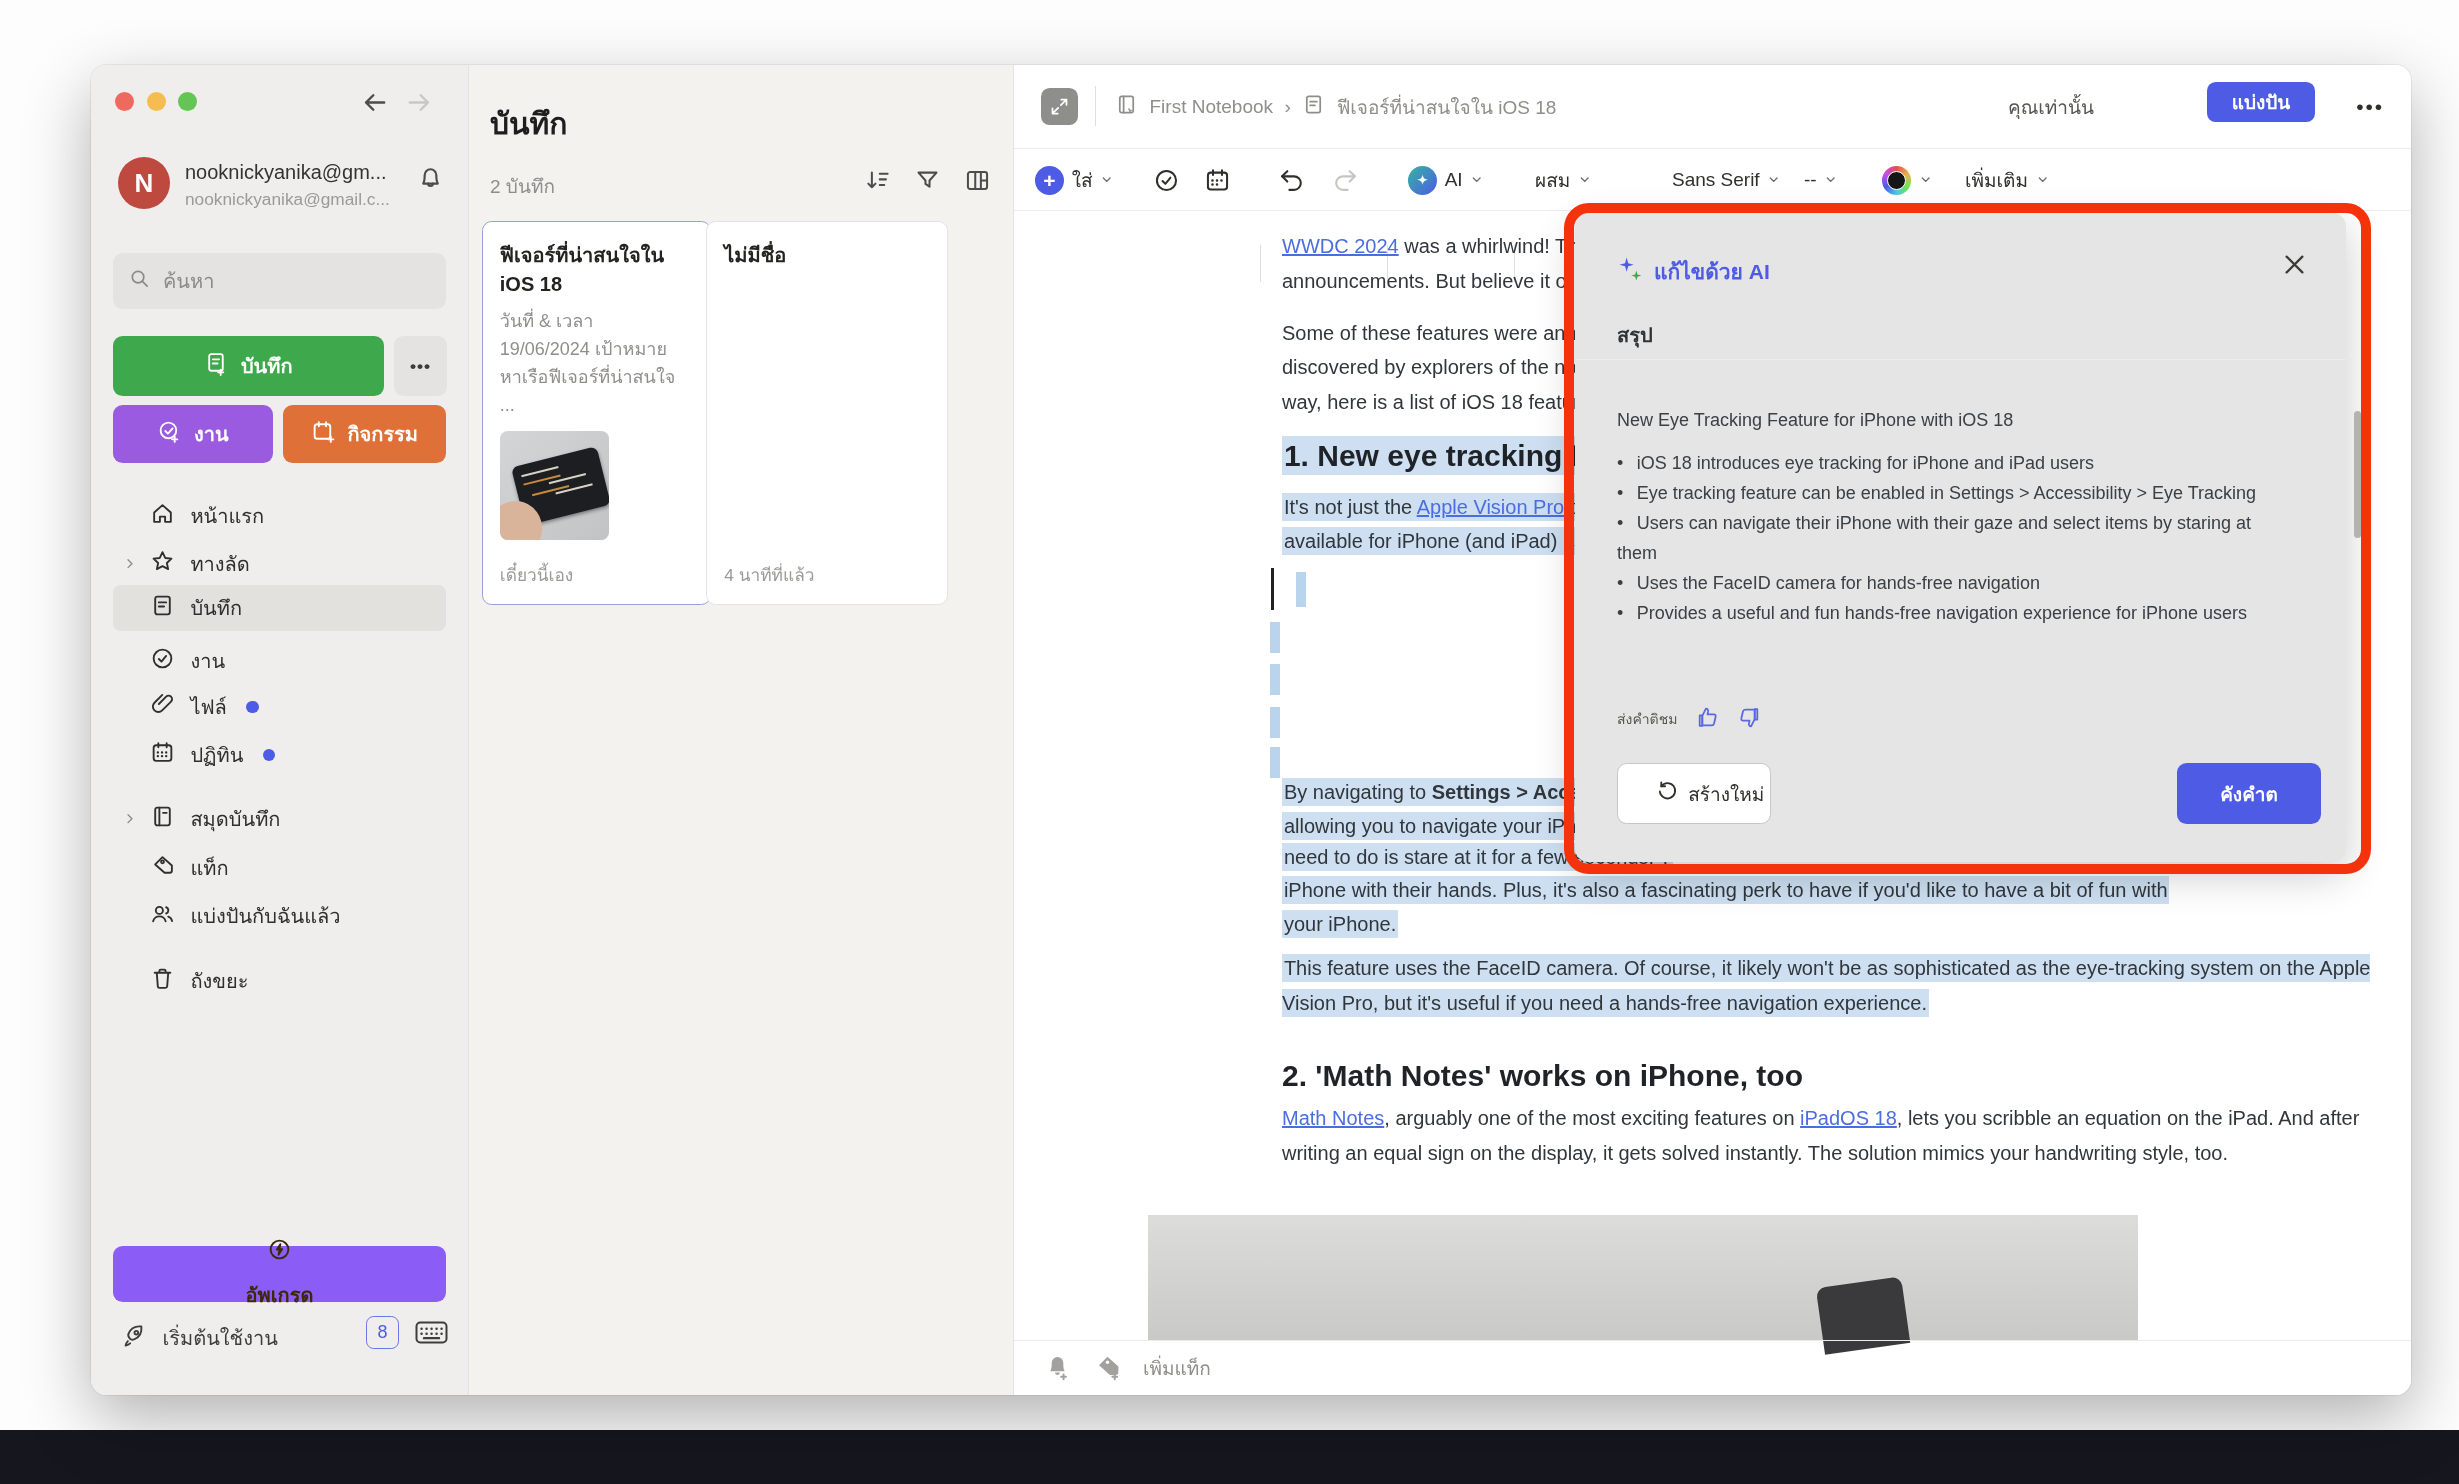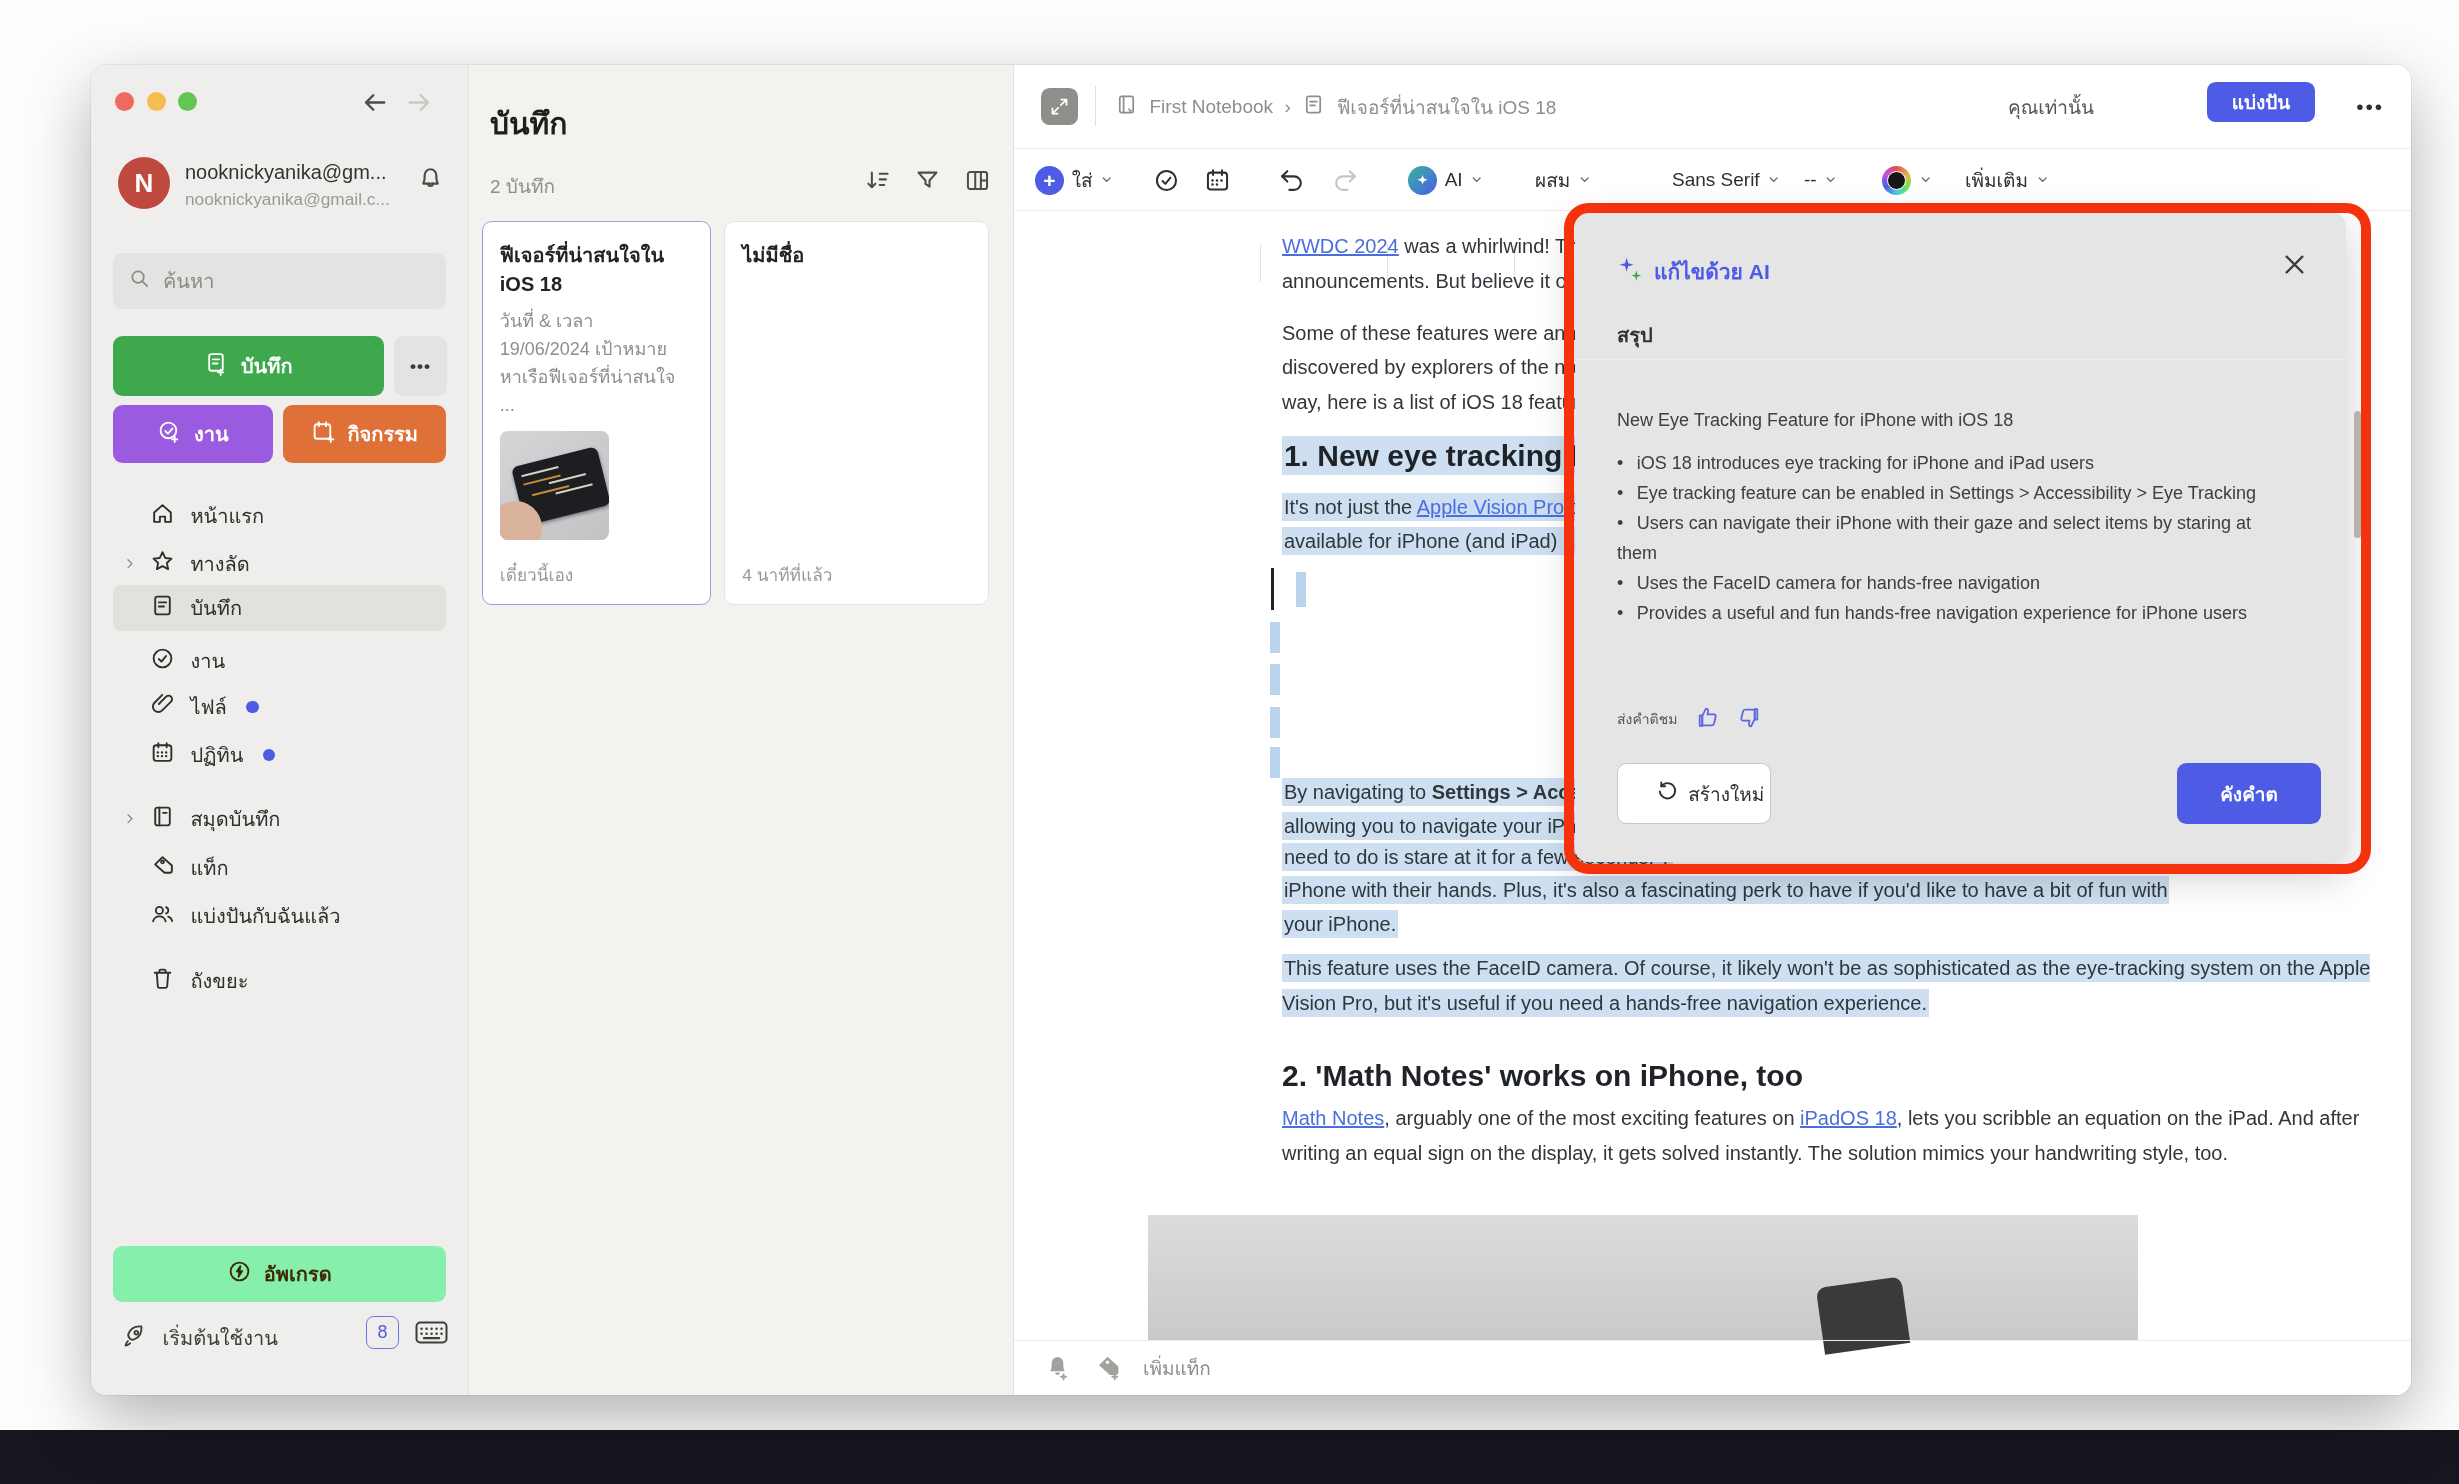--- a/index.html
+++ b/index.html
@@ -15,21 +15,21 @@
   .nav-arrow { position:absolute; top:23px; color:#4c4c4a; }
   .avatar { position:absolute; left:27px; top:92px; width:52px; height:52px; border-radius:50%; background:#be4a3f; color:#fff; display:flex; align-items:center; justify-content:center; font-size:26px; font-weight:bold; }
   .acct-name { position:absolute; left:94px; top:96px; font-size:20px; color:#33332f; white-space:nowrap; }
   .acct-mail { position:absolute; left:94px; top:124px; font-size:17.3px; color:#9b9a97; white-space:nowrap; }
   .search { position:absolute; left:22px; top:188px; width:333px; height:56px; background:#e4e3e1; border-radius:9.6px; display:flex; align-items:center; padding:0 15.4px; gap:11.5px; color:#8b8a87; font-size:20px; }
   .btn { display:flex; align-items:center; justify-content:center; gap:11.5px; border-radius:9.6px; color:#fff; font-size:20px; font-weight:bold; cursor:pointer; }
   .nav-item { position:absolute; left:22px; width:333px; height:46px; display:flex; align-items:center; gap:15.4px; padding-left:37px; font-size:20px; color:#2f2f2c; border-radius:7.7px; }
   .nav-item .chev { position:absolute; left:9.6px; color:#8b8a87; }
   .nav-item.sel { background:#e2e1de; }
   .bluedot { width:12.5px; height:12.5px; border-radius:50%; background:#4d5be5; margin-left:3.8px; }
-  .upgrade { position:absolute; left:22px; top:1181px; width:333px; height:56px; background:#86efac; border-radius:9.6px; display:flex; align-items:center; justify-content:center; gap:11.5px; font-size:20px; font-weight:bold; color:#3c2a05; }
+  .upgrade { position:absolute; left:22px; top:1181px; width:333px; height:56px; background:#8b5cf6; border-radius:9.6px; display:flex; align-items:center; justify-content:center; gap:11.5px; font-size:20px; font-weight:bold; color:#3c2a05;flex-direction:column; }
   .started { position:absolute; left:29px; top:1257px; display:flex; align-items:center; gap:15.4px; font-size:20px; color:#3d3d3a; }
   .badge8 { position:absolute; left:275px; top:1251px; width:33px; height:33px; border:1.9px solid #6b77e8; border-radius:7.7px; color:#4d5be5; font-size:18px; display:flex; align-items:center; justify-content:center; }
 
   
   .panel { position:absolute; left:377px; top:0; width:546px; height:100%; background:#f3f2ef; border-left:1px solid #e4e3e0; }
   .panel-title { position:absolute; left:21px; top:35px; font-size:30px; font-weight:bold; color:#1e1e1c; }
   .panel-count { position:absolute; left:21px; top:106px; font-size:19px; color:#8f8e8b; }
   .panel-icons { position:absolute; right:23px; top:102px; display:flex; gap:23px; color:#4c4c49; }
   .card { position:absolute; top:156px; background:#fff; border-radius:9.6px; padding:19px 17.3px; }
   .card.sel { border:1.9px solid #96a0dc; }
@@ -298,21 +298,21 @@
       <div class="card-line">หาเรือฟีเจอร์ที่น่าสนใจ ...</div>
       <div class="thumb">
         <div class="pad">
               <div class="scrib"></div>
             </div>
         <div class="hand"></div>
       </div>
       <div class="card-time">เดี๋ยวนี้เอง</div>
     </div>
 
-    <div class="card plain" style="left:255px;width:265px;height:384px">
+    <div class="card plain" style="left:237px;width:242px;height:384px">
       <div class="card-title">ไม่มีชื่อ</div>
       <div class="card-time">4 นาทีที่แล้ว</div>
     </div>
   </div>
 
   <div class="editor">
 
     <div class="ed-head">
       <div class="expand-btn">
         <svg width="21" height="21" viewBox="0 0 24 24" stroke="currentColor" fill="none" stroke-width="2" stroke-linecap="round" stroke-linejoin="round">

